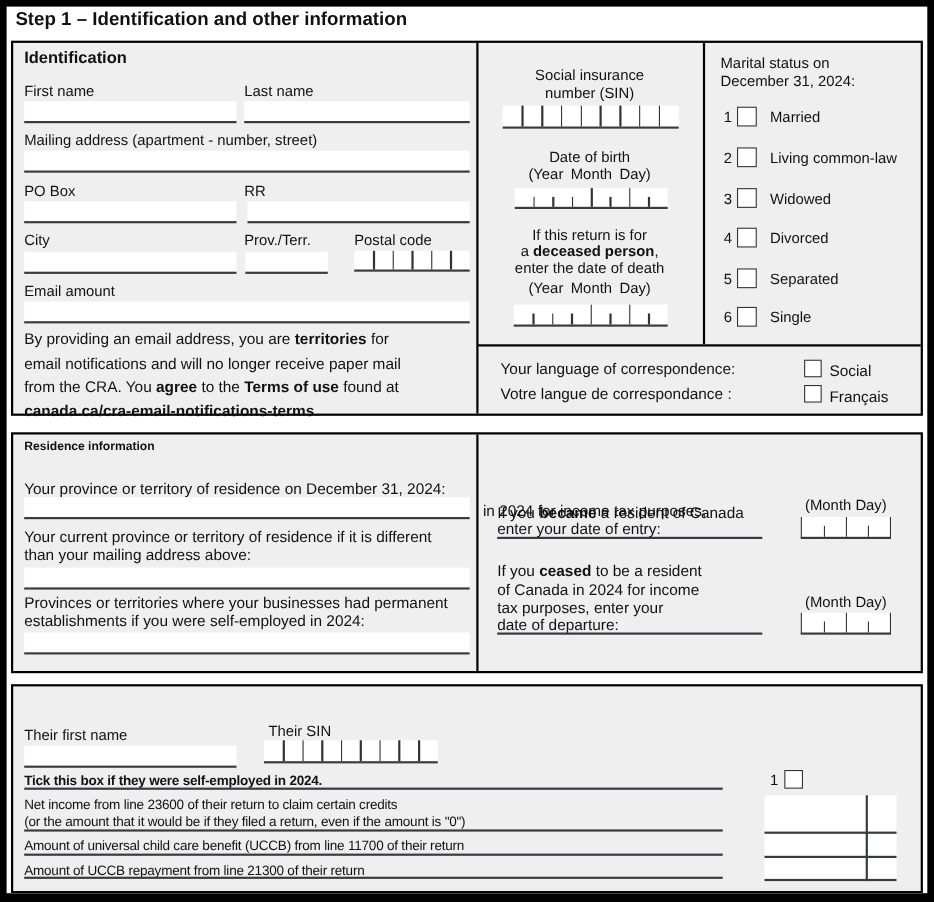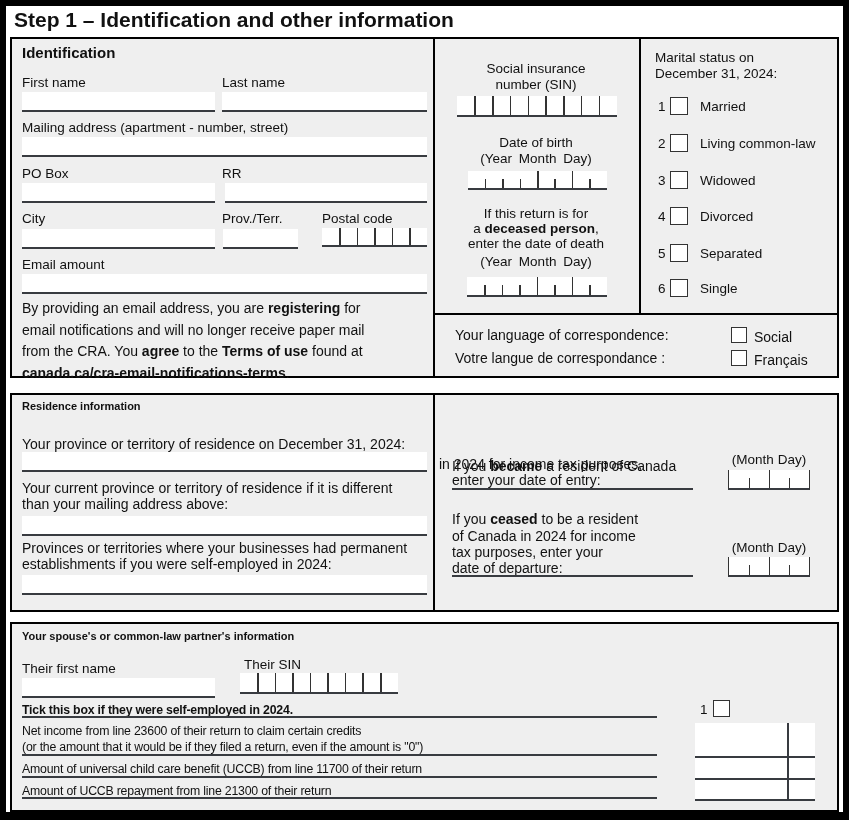--- a/index.html
+++ b/index.html
@@ -2,21 +2,21 @@
 <html><head>
 <meta charset="utf-8">
 <style>
   * { margin:0; padding:0; box-sizing:border-box; }
   html,body { background:#000; }
   body { font-family:"Liberation Sans", sans-serif; color:#111; }
   .page { position:relative; width:849px; height:820px; background:#000; overflow:hidden; }
   .sheet { position:absolute; left:6px; top:6px; right:6px; bottom:8px; background:#fff; }
   .abs { position:absolute; }
   .box { position:absolute; background:#efefef; border:2px solid #000; }
-  .title { position:absolute; left:14px; top:8px; font-size:21px; font-weight:bold; white-space:nowrap; }
+  .title { position:absolute; left:14px; top:8px; font-size:17px; font-weight:bold; white-space:nowrap; }
   .h1 { position:absolute; font-size:11px; font-weight:bold; white-space:nowrap; }
   .lbl { position:absolute; font-size:13.5px; white-space:nowrap; }
   .lbl14 { position:absolute; font-size:14px; white-space:nowrap; }
   .lbl12 { position:absolute; font-size:12.3px; letter-spacing:-0.2px; white-space:nowrap; }
   .ctr { left:433px; width:206px; text-align:center; }
   .input { position:absolute; background:#fff; border-bottom:2px solid #383b40; height:20px; }
   .vline { position:absolute; width:2px; background:#000; }
   .hline { position:absolute; height:2px; background:#000; }
   .cb { position:absolute; background:#fff; border:1.5px solid #333; }
   .comb { position:absolute; display:flex; background:#fff; border-bottom:2px solid #383b40; }
@@ -72,21 +72,21 @@
       <i class="f"></i>
       <i class="f"></i>
       <i class="f"></i>
       <i class="f"></i>
   </div>
 
   <div class="lbl" style="left:22px;top:257px;">Email amount</div>
   <div class="input" style="left:22px;top:274px;width:405px;"></div>
 
   <div class="note" style="left:22px;top:298px;">
-    <div><span>By providing an email address, you are </span><b>registering</b><span> for</span></div>
+    <div><span>By providing an email address, you are </span><b>territories</b><span> for</span></div>
     <div>email notifications and will no longer receive paper mail</div>
     <div><span>from the CRA. You </span><b>agree</b><span> to the </span><b>Terms of use</b><span> found at</span></div>
     <div><b>canada.ca/cra-email-notifications-terms</b><span>.</span></div>
   </div>
 
   <div class="lbl ctr" style="top:61px;">Social insurance</div>
   <div class="lbl ctr" style="top:77px;">number (SIN)</div>
   <div class="comb" style="left:457px;top:96px;width:160px;height:21px;">
     <i></i>
       <i class="f"></i>
@@ -197,21 +197,20 @@
   <div class="lbl" style="left:728px;top:540px;width:82px;text-align:center;">(Month Day)</div>
   <div class="comb edge" style="left:728px;top:557px;width:82px;height:20px;">
     <i></i>
       <i class="h2"></i>
       <i class="f"></i>
       <i class="h2"></i>
   </div>
 
   <div class="box" style="left:10px;top:622px;width:829px;height:190px;"></div>
 
-  <div class="h1" style="left:22px;top:630px;">Your spouse's or common-law partner's information</div>
 
   <div class="lbl" style="left:22px;top:661px;">Their first name</div>
   <div class="input" style="left:22px;top:678px;width:193px;"></div>
 
   <div class="lbl" style="left:244px;top:657px;">Their SIN</div>
   <div class="comb" style="left:240px;top:673px;width:158px;height:21px;">
     <i></i>
       <i class="f"></i>
       <i class="f"></i>
       <i class="f"></i>

